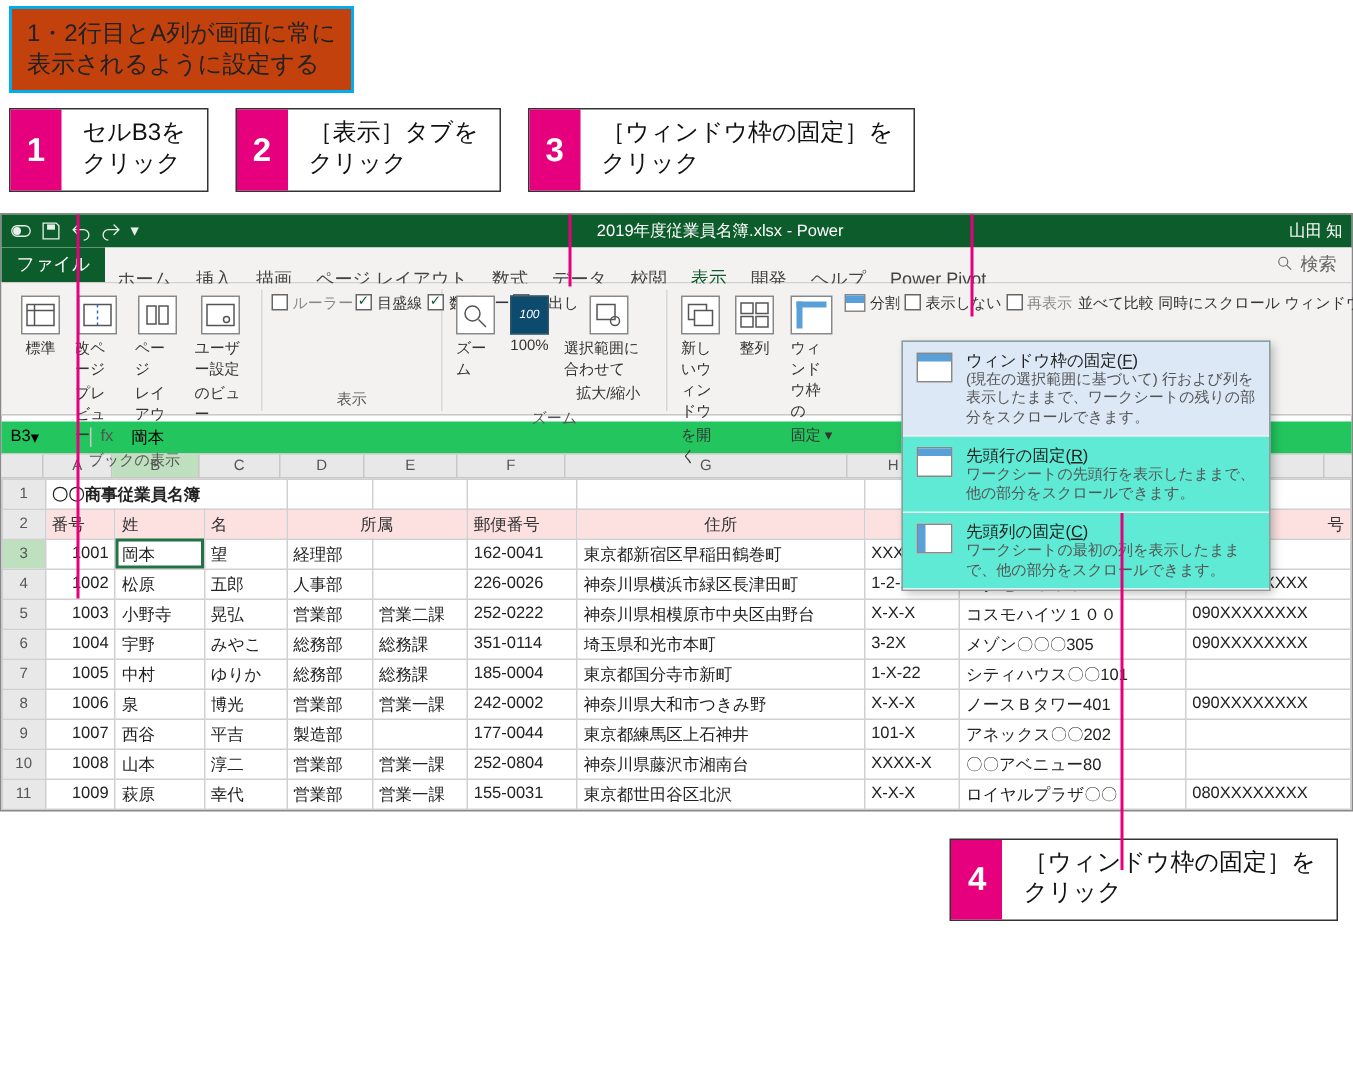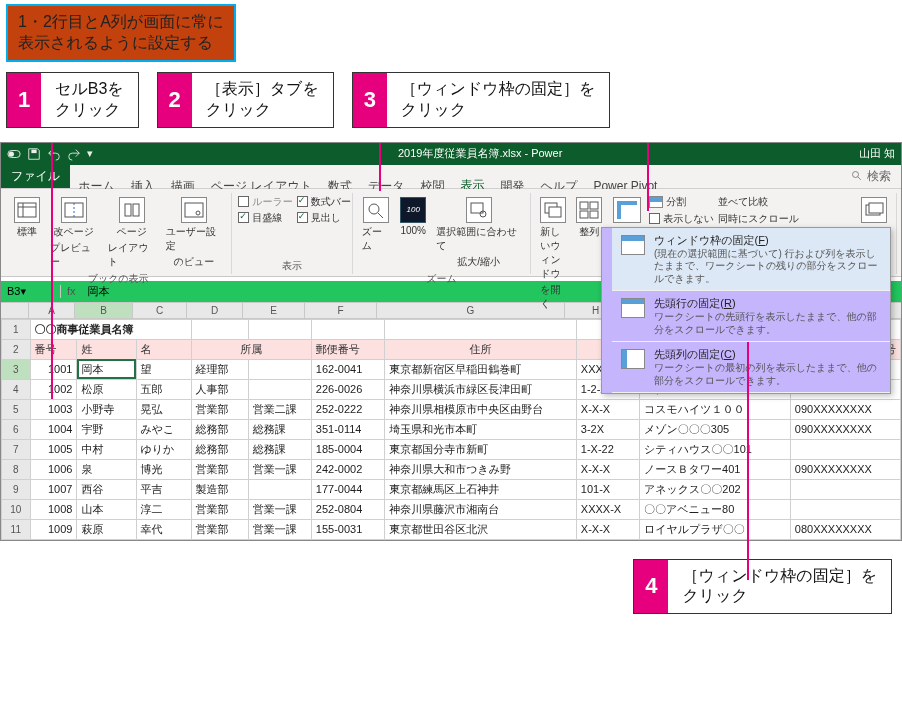--- a/index.html
+++ b/index.html
@@ -59,38 +59,37 @@
     display: flex; flex-direction: column; justify-content: space-between;
     font-size:10px;
   }
   .ribbon-group .group-body { display:flex; gap:4px; align-items:flex-start; flex:1;}
   .ribbon-group .group-label { text-align:center; color:#555; font-size:10px; padding:1px 0;}
   .big-btn { display:flex; flex-direction:column; align-items:center; gap:2px; padding:2px 3px; font-size:10px; color:#333; }
   .big-btn .ico { width:26px; height:26px; border:1px solid #888; background:#fff; display:flex; align-items:center; justify-content:center;}
   .small-row { display:flex; align-items:center; gap:3px; font-size:10px; color:#333; white-space:nowrap;}
   .chk { width:11px; height:11px; border:1px solid #666; display:inline-block; background:#fff;}
   .chk.on::after { content:"✓"; font-size:9px; line-height:9px; display:block; color:#0d5c2b; margin:-1px 0 0 0;}
-  .vr { display:flex; flex-direction:column; gap:2px; }
+  .vr { display:flex; flex-direction:row; gap:2px; }
 
   .freeze-btn-wrap { position:relative; }
   .freeze-btn { display:flex; flex-direction:column; align-items:center; gap:2px; padding:2px 4px; }
   .freeze-btn .ico { width:28px; height:26px; border:1px solid #888; background:#fff; position:relative;}
   .freeze-btn .ico::before { content:""; position:absolute; inset:3px; border-left:4px solid #5aa0d8; border-top:4px solid #5aa0d8;}
   .mini-grid { width:24px; height:20px; border:1px solid #888; background:#fff; display:inline-block; position:relative;}
   .mini-grid::before { content:""; position:absolute; left:0; top:0; right:0; height:5px; background:#5aa0d8;}
   .mini-grid.col::before { content:""; position:absolute; left:0; top:0; bottom:0; width:5px; height:auto; background:#5aa0d8;}
 
   
   .dropdown {
     position:absolute; top: 84px; left: 600px;
-    width: 290px; background:#c4b5fd; border:1px solid #999;
+    width: 246px; background:#5eead4; border:1px solid #999;
     box-shadow: 2px 2px 6px rgba(0,0,0,.25);
     z-index: 20;
     font-size:11px;
-    padding-left:10px;
   }
   .dd-item { display:flex; padding:5px 8px; gap:8px; border-bottom:1px solid #f0f0f0;}
   .dd-item.hover { background:#dce8f6; }
   .dd-item .dd-ico { flex:0 0 26px; height:24px; display:flex; align-items:center; justify-content:center;}
   .dd-item .dd-text { flex:1; }
   .dd-item .dd-title { font-size:11px; color:#222; }
   .dd-item .dd-title .accel { text-decoration: underline; }
   .dd-item .dd-desc { font-size:10px; color:#555; line-height:1.25; }
 
   
@@ -303,21 +302,21 @@
         <div class="big-btn">
           <span class="ico">
               <svg width="20" height="18">
                 <circle cx="8" cy="8" r="5" fill="none" stroke="#555"></circle>
                 <path d="M12 12l5 5" stroke="#555"></path>
               </svg>
             </span>
           <span>ズーム</span>
         </div>
         <div class="big-btn">
-          <span class="ico" style="background:#0f172a;color:#fff;border-color:#356;font-size:8px;font-style:italic;">100</span>
+          <span class="ico" style="background:#0c4a6e;color:#fff;border-color:#356;font-size:8px;font-style:italic;">100</span>
           <span>100%</span>
         </div>
         <div class="big-btn">
           <span class="ico">
               <svg width="20" height="18">
                 <rect x="2" y="2" width="12" height="10" fill="none" stroke="#555"></rect>
                 <circle cx="14" cy="13" r="3" fill="none" stroke="#555"></circle>
               </svg>
             </span>
           <span>選択範囲に合わせて</span>

